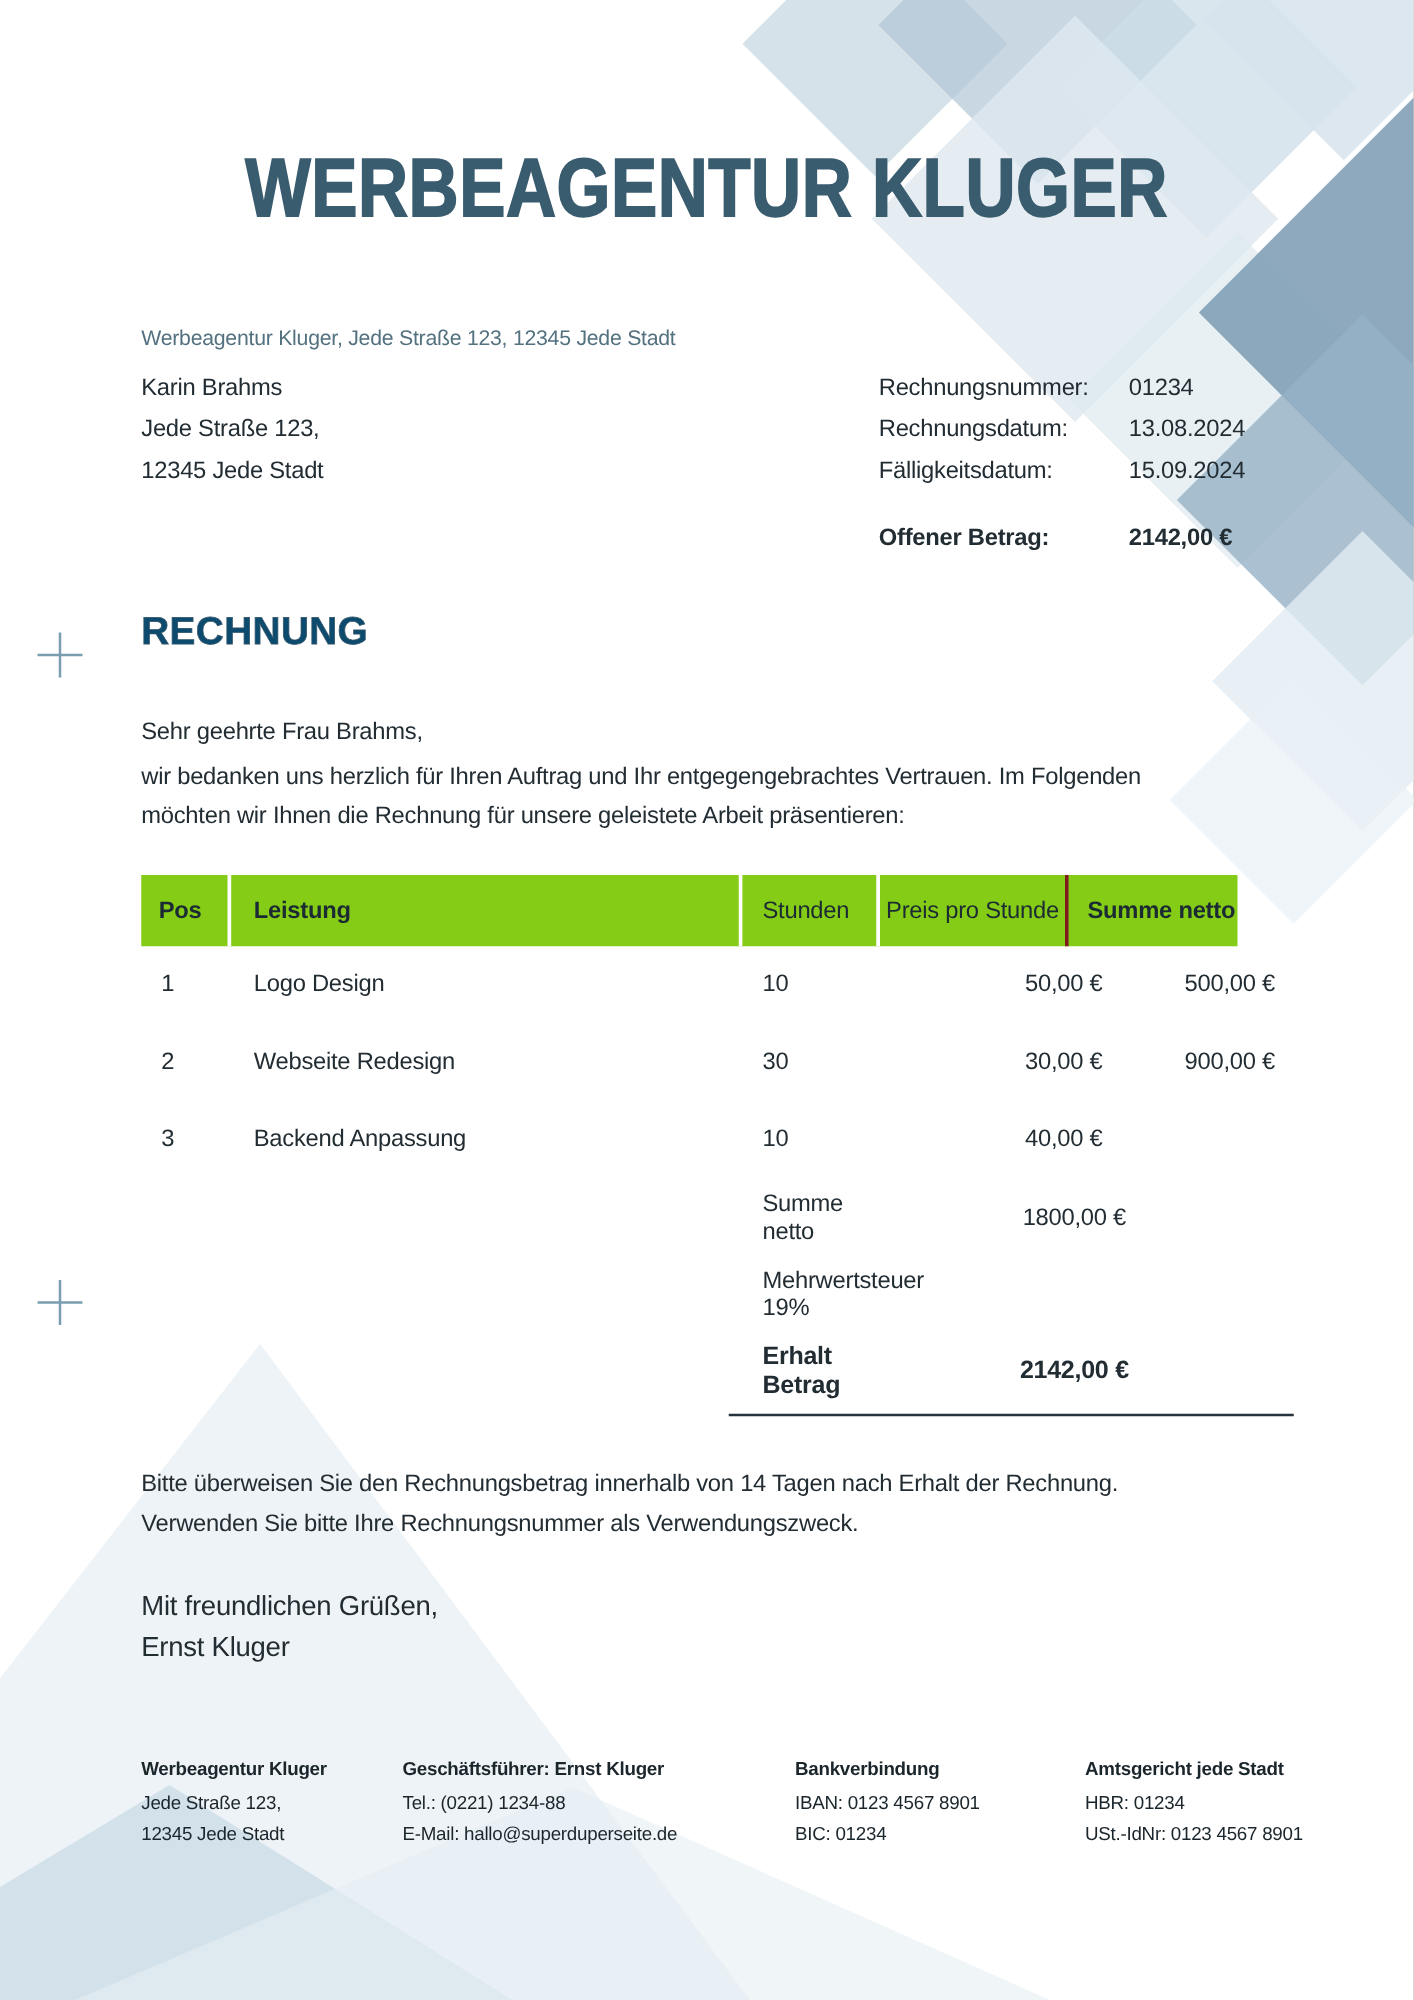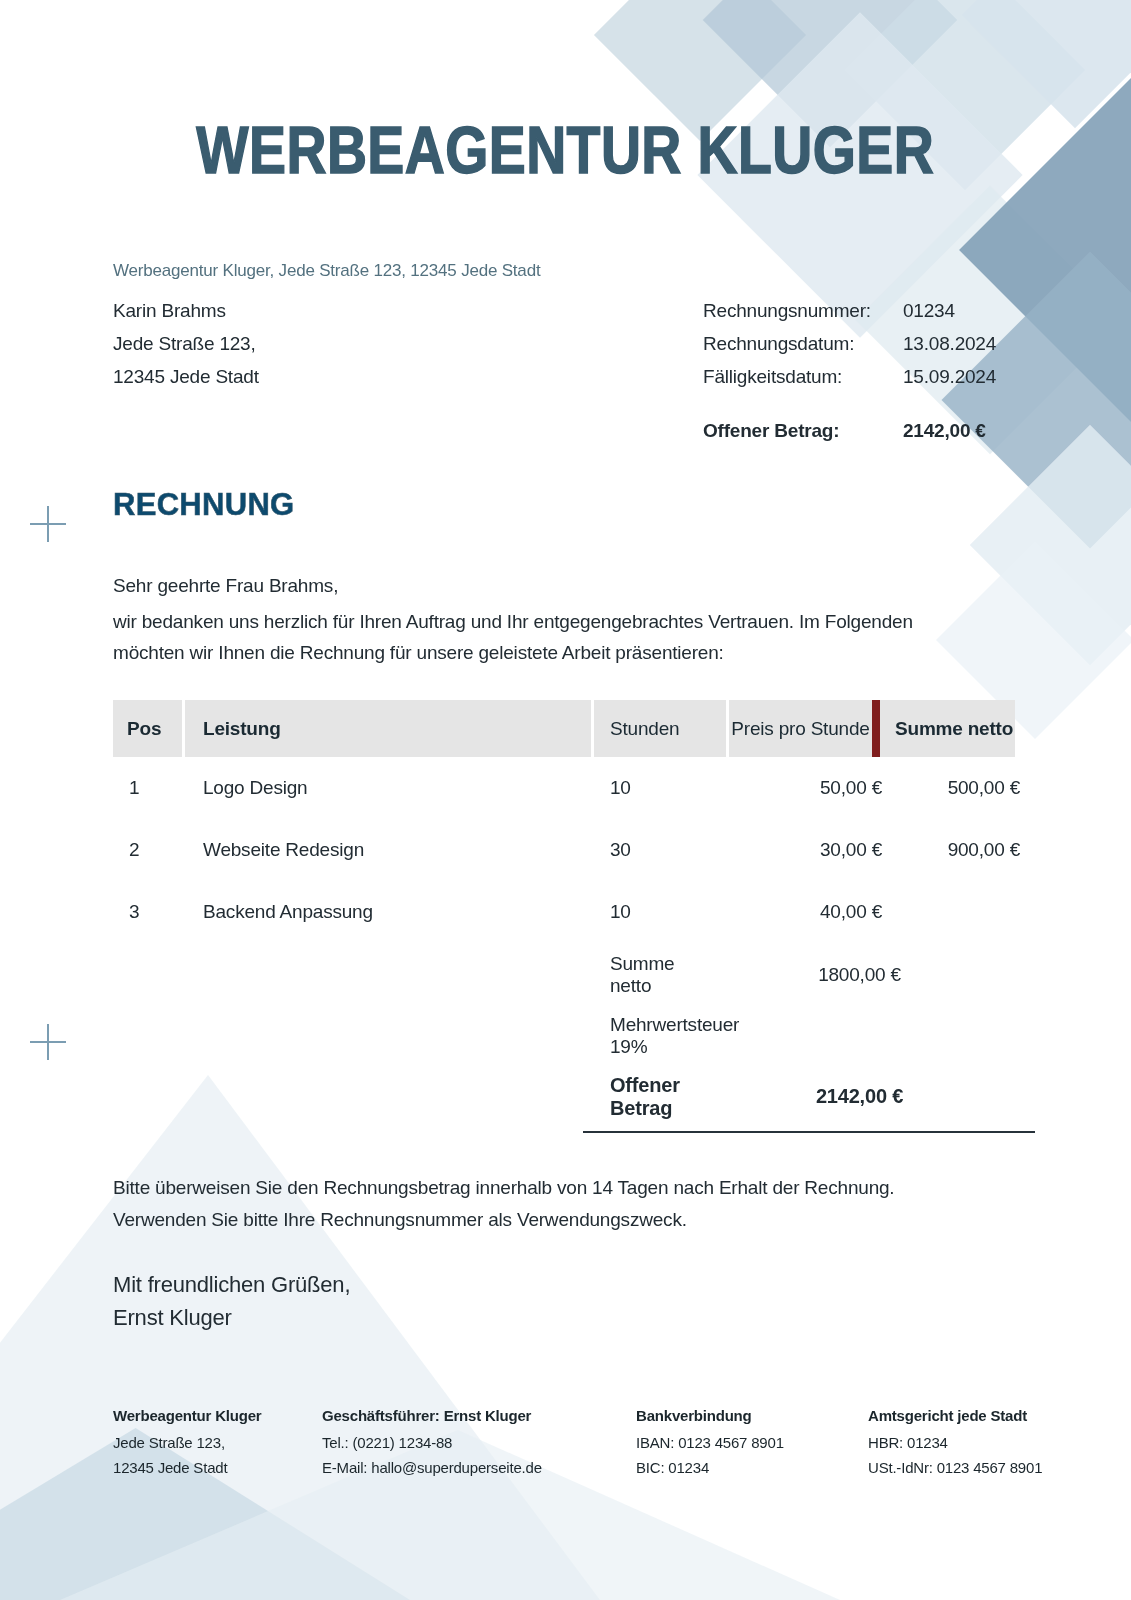--- a/index.html
+++ b/index.html
@@ -38,25 +38,25 @@
   .meta-open { position:absolute; left:703px; top:420px; font-size:19px; font-weight:700; display:flex; z-index:2; }
   .meta-open .lbl { width:200px; }
   
   .rechnung { position:absolute; left:113px; top:487px; font-size:31px; font-weight:700;
     color:#0c4a6e; -webkit-text-stroke:0.6px #38596c; letter-spacing:0.3px; z-index:2; }
   .salutation { position:absolute; left:113px; top:575px; font-size:19px; z-index:2; }
   .intro { position:absolute; left:113px; top:606px; font-size:19px; line-height:31px; z-index:2; }
   
   .inv-table { position:absolute; left:113px; top:700px; width:922px; z-index:2; }
   .thead { display:flex; height:57px; font-size:19px; color:#1b2a33; }
-  .thead > div { background:#e5e5e5; display:flex; align-items:center; }
+  .thead > div { background:#84cc16; display:flex; align-items:center; }
   .c-pos   { width:72px;  padding-left:14px; border-right:3px solid #fff; }
   .c-lei   { width:409px; padding-left:18px; border-right:3px solid #fff; }
-  .c-stu   { width:135px; padding-left:16px; border-right:3px solid #fff; }
-  .c-pre   { width:151px; border-right:8px solid #7f1d1d; justify-content:center; }
+  .c-stu   { width:110px; padding-left:16px; border-right:3px solid #fff; }
+  .c-pre   { width:151px; border-right:3px solid #7f1d1d; justify-content:center; }
   .c-sum   { width:135px; padding-left:15px; }
   .th-bold { font-weight:700; }
   .trow { display:flex; height:62px; font-size:19px; }
   .trow > div { display:flex; align-items:center; }
   .r-pos { width:72px;  padding-left:16px; }
   .r-lei { width:409px; padding-left:18px; }
   .r-stu { width:121px; padding-left:16px; }
   .r-pre { width:185px; justify-content:flex-end; padding-right:18px; }
   .r-sum { width:135px; justify-content:flex-end; padding-right:15px; }
   
@@ -168,21 +168,21 @@
 
   <div class="totals">
     <div class="tot-row">
       <div class="t-lbl">Summe netto</div>
       <div class="t-val">1800,00 €</div>
     </div>
     <div class="tot-row">
       <div class="t-lbl">Mehrwertsteuer 19%</div>
     </div>
     <div class="tot-row tot-bold">
-      <div class="t-lbl">Offener Betrag</div>
+      <div class="t-lbl">Erhalt Betrag</div>
       <div class="t-val">2142,00 €</div>
     </div>
   </div>
   <div class="rule"></div>
 
   <div class="payment">
     <div>Bitte überweisen Sie den Rechnungsbetrag innerhalb von 14 Tagen nach Erhalt der Rechnung.</div>
     <div>Verwenden Sie bitte Ihre Rechnungsnummer als Verwendungszweck.</div>
   </div>
   <div class="regards">

